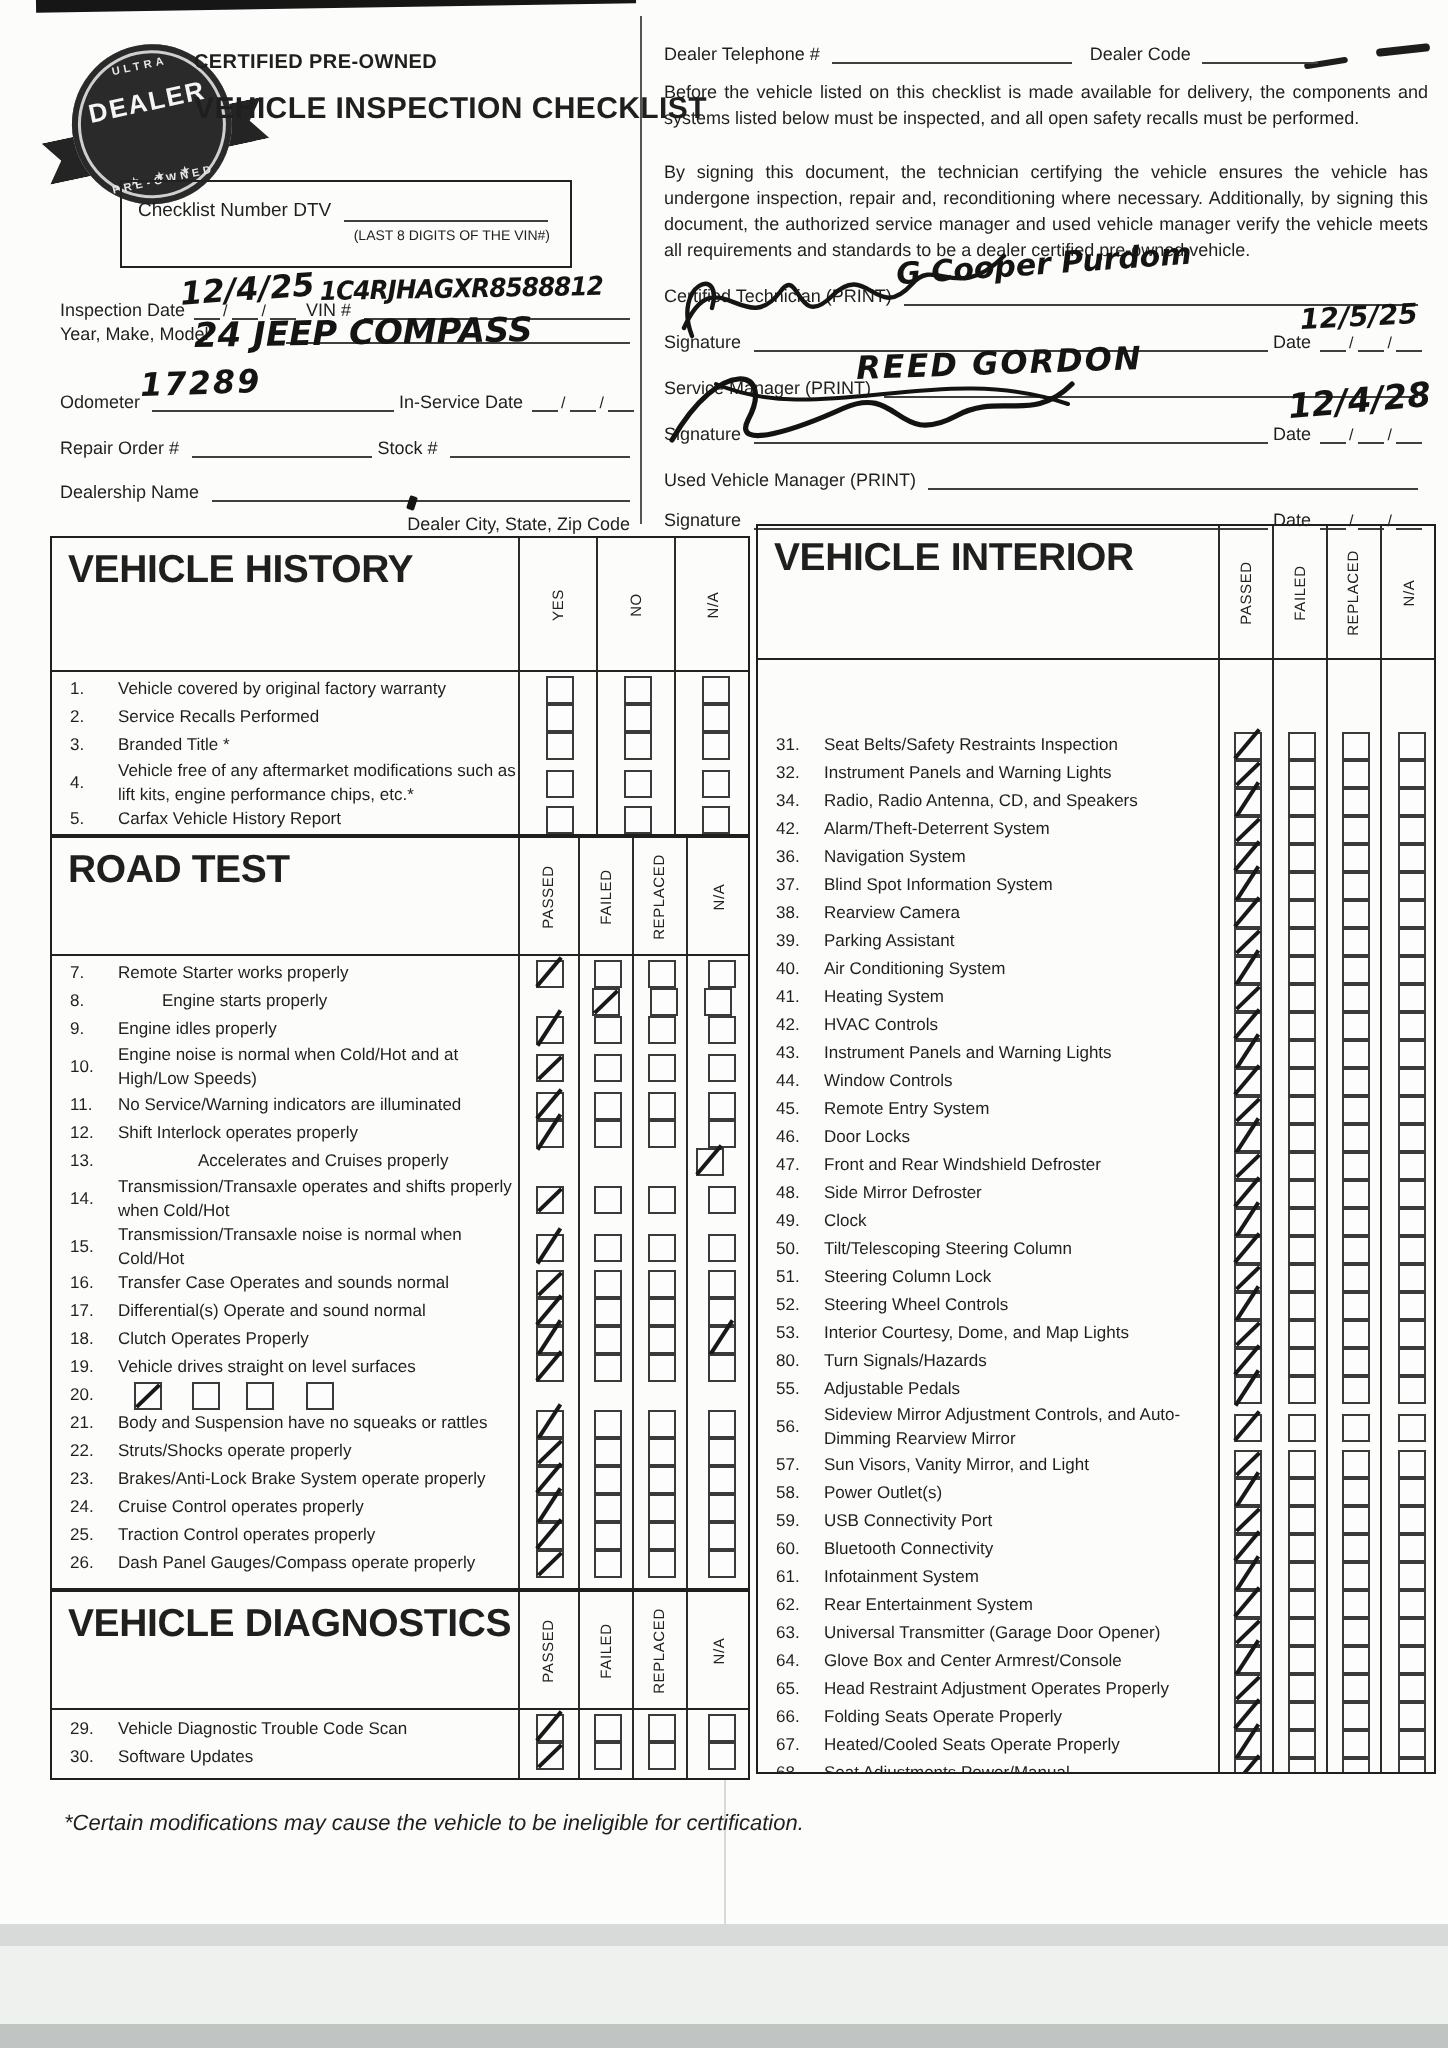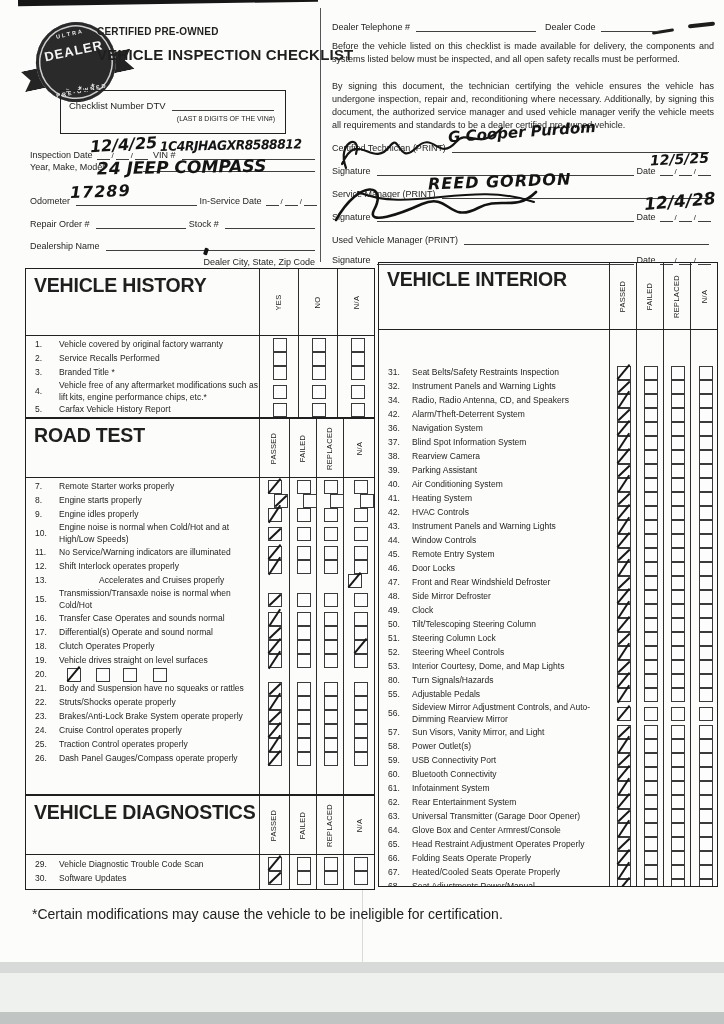--- a/index.html
+++ b/index.html
@@ -52,21 +52,21 @@
   .rows{position:absolute;left:0;right:0;bottom:1px;}
   .row{display:flex;align-items:center;}
   .num{flex:none;width:24px;padding-left:9px;font-size:8.5px;}
   .lbl{flex:none;font-size:8.5px;}
   .cell{flex:none;display:flex;align-items:center;justify-content:center;}
   .box{position:relative;width:12px;height:12px;border:1.5px solid #3a3a3a;background:#fdfdfd;}
   .slash{position:absolute;left:-4px;top:4px;width:19px;height:0;border-top:2px solid #181818;transform:rotate(-50deg);}
   .row:nth-child(2n) .slash{transform:rotate(-44deg);width:16px;left:-2px;top:5px;}
   .row:nth-child(3n) .slash{transform:rotate(-57deg);width:21px;left:-5px;top:4px;}
   .row:nth-child(7n) .slash{border-top-width:2.6px;}
-  .footnote{position:absolute;left:32px;top:906px;font-size:14px;}
+  .footnote{position:absolute;left:32px;top:906px;font-size:11px;font-style:italic;}
   .crease{position:absolute;left:362px;top:890px;width:1px;height:72px;background:#d9d9d6;}
 </style>
 </head>
 <body>
 
 <div id="page">
 
   <div class="scan-sliver"></div>
   <div class="pen-dash" style="left:652px;top:30px;width:22px;height:3px;transform:rotate(-9deg);"></div>
   <div class="pen-dash" style="left:688px;top:23px;width:27px;height:4px;transform:rotate(-6deg);"></div>
@@ -336,21 +336,21 @@
             </span>
             <span class="cell" style="width: 27px;">
               <span class="box"></span>
             </span>
             <span class="cell" style="width: 33px;">
               <span class="box"></span>
             </span>
           </div>
           <div class="row" style="min-height: 11.9px; line-height: 11.9px;">
             <span class="num">8.</span>
-            <span class="lbl" style="width: 207px;">Engine starts properly</span>
+            <span class="lbl" style="width: 207px; margin-left: 22px;">Engine starts properly</span>
             <span class="cell" style="width: 30px;">
               <span class="box">
                 <span class="slash"></span>
               </span>
             </span>
             <span class="cell" style="width: 27px;">
               <span class="box"></span>
             </span>
             <span class="cell" style="width: 27px;">
               <span class="box"></span>
@@ -427,20 +427,38 @@
             <span class="cell" style="width: 27px;">
               <span class="box"></span>
             </span>
             <span class="cell" style="width: 33px;">
               <span class="box"></span>
             </span>
           </div>
           <div class="row" style="min-height: 11.9px; line-height: 11.9px; gap: 40px;">
             <span class="num">13.</span>
             <span class="lbl" style="width: 201px;">Accelerates and Cruises properly</span>
+            <span class="cell" style="width: 30px;">
+              <span class="box">
+                <span class="slash"></span>
+              </span>
+            </span>
+            <span class="cell" style="width: 27px;">
+              <span class="box"></span>
+            </span>
+            <span class="cell" style="width: 27px;">
+              <span class="box"></span>
+            </span>
+            <span class="cell" style="width: 33px;">
+              <span class="box"></span>
+            </span>
+          </div>
+          <div class="row" style="min-height: 11.9px; line-height: 11.9px;">
+            <span class="num">14.</span>
+            <span class="lbl" style="width: 201px;">Transmission/Transaxle operates and shifts properly when Cold/Hot</span>
             <span class="cell" style="width: 30px;">
               <span class="box">
                 <span class="slash"></span>
               </span>
             </span>
             <span class="cell" style="width: 27px;">
               <span class="box"></span>
             </span>
             <span class="cell" style="width: 27px;">
               <span class="box"></span>

